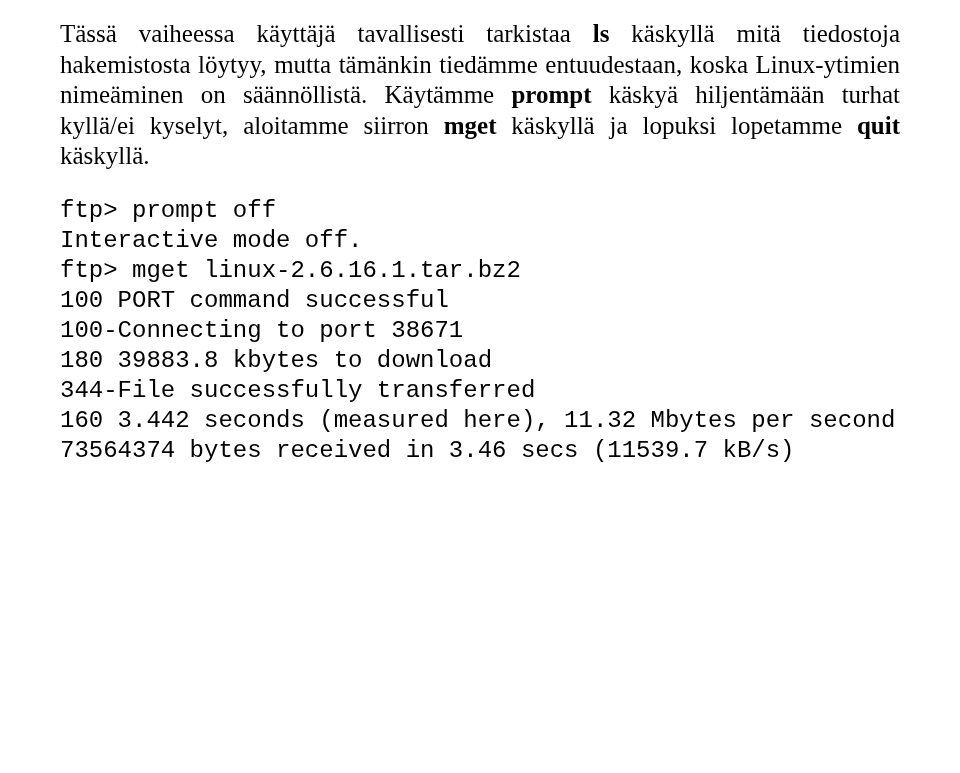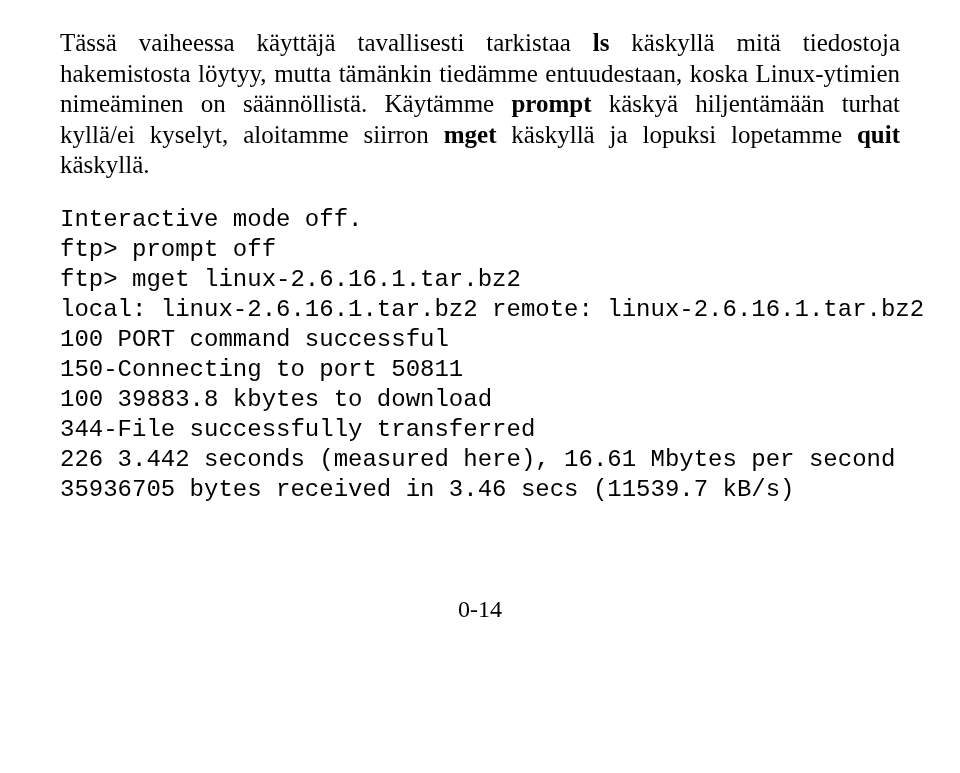--- a/index.html
+++ b/index.html
@@ -7,21 +7,21 @@
     padding: 0;
     background: #fff;
     width: 960px;
     height: 773px;
     overflow: hidden;
   }
   .page {
     box-sizing: border-box;
     width: 960px;
     height: 773px;
-    padding: 28px 60px 0 60px;
+    padding: 19px 60px 0 60px;
     font-family: "Times New Roman", Times, serif;
     font-size: 25px;
     line-height: 1.22;
     color: #000;
   }
   .para {
     text-align: justify;
     margin: 0 0 24px 0;
   }
   .term {
@@ -42,26 +42,24 @@
 </style>
 </head>
 <body>
 
 <div class="page">
 
   <p class="para">
     <span>Tässä vaiheessa käyttäjä tavallisesti tarkistaa </span><span class="b">ls</span><span> käskyllä mitä tiedostoja hakemistosta löytyy, mutta tämänkin tiedämme entuudestaan, koska Linux-ytimien nimeäminen on säännöllistä. Käytämme </span><span class="b">prompt</span><span> käskyä hiljentämään turhat kyllä/ei kyselyt, aloitamme siirron </span><span class="b">mget</span><span> käskyllä ja lopuksi lopetamme </span><span class="b">quit</span><span> käskyllä.</span>
   </p>
 
+  <span class="term">ftp&gt; prompt off</span>
   <span class="term">Interactive mode off.</span>
-  <span class="term">ftp&gt; prompt off</span>
   <span class="term">ftp&gt; mget linux-2.6.16.1.tar.bz2</span>
-  <span class="term">local: linux-2.6.16.1.tar.bz2 remote: linux-2.6.16.1.tar.bz2</span>
   <span class="term">100 PORT command successful</span>
-  <span class="term">150-Connecting to port 50811</span>
-  <span class="term">100 39883.8 kbytes to download</span>
+  <span class="term">100-Connecting to port 38671</span>
+  <span class="term">180 39883.8 kbytes to download</span>
   <span class="term">344-File successfully transferred</span>
-  <span class="term">226 3.442 seconds (measured here), 16.61 Mbytes per second</span>
-  <span class="term">35936705 bytes received in 3.46 secs (11539.7 kB/s)</span>
+  <span class="term">160 3.442 seconds (measured here), 11.32 Mbytes per second</span>
+  <span class="term">73564374 bytes received in 3.46 secs (11539.7 kB/s)</span>
 
-  <div class="pagenum">0-14</div>
 
 </div>
 
 </body></html>

